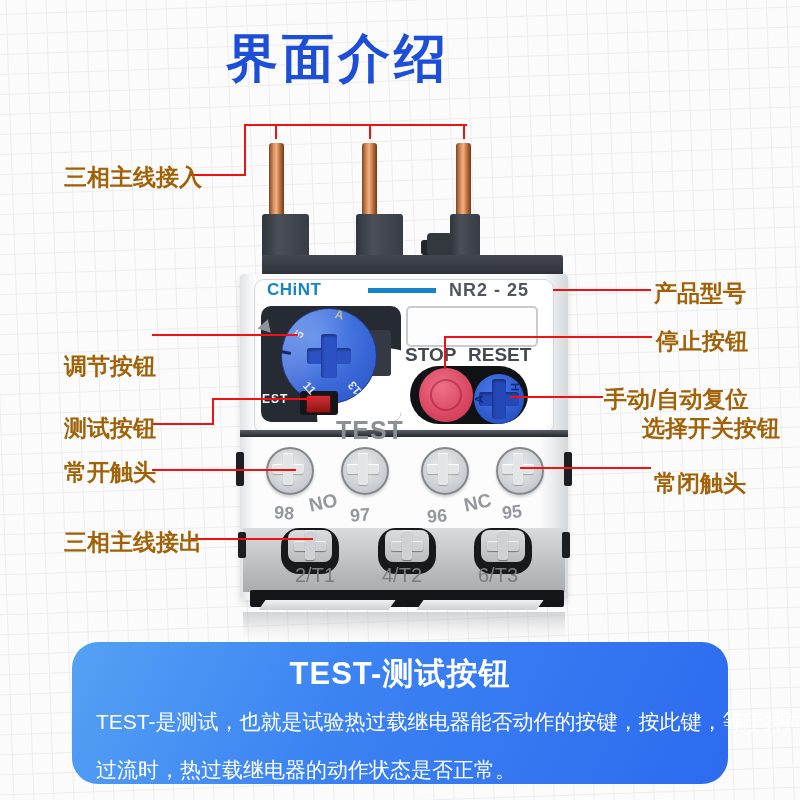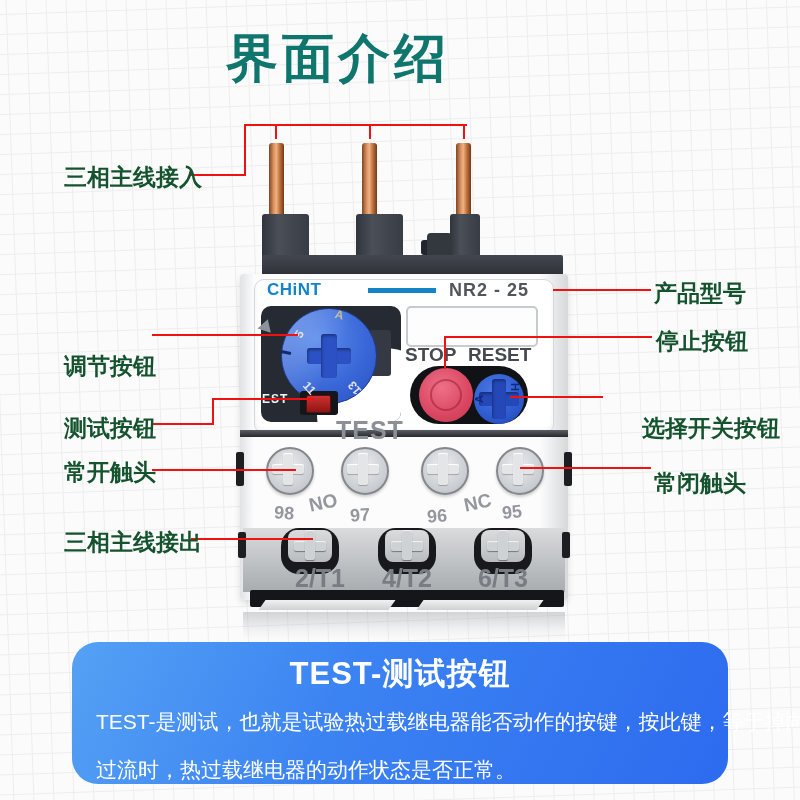--- a/index.html
+++ b/index.html
@@ -6,42 +6,42 @@
   .stage{position:relative;width:800px;height:800px;margin:0 auto;overflow:hidden;
          font-family:"Liberation Sans","DejaVu Sans",sans-serif;background:#fbfbfc;}
   .abs{position:absolute;}
   
   .grid-layer{position:absolute;left:-80px;top:-80px;width:980px;height:980px;
     background-color:#fbfbfc;
     background-image:linear-gradient(#ededee 1px,transparent 1px),
                      linear-gradient(90deg,#ededee 1px,transparent 1px);
     background-size:20px 20px;transform:rotate(-2deg);}
   .page-title{left:0;top:24px;width:676px;text-align:center;font-size:52px;font-weight:800;
-    color:#0f766e;letter-spacing:4px;}
+    color:#1d4ed8;letter-spacing:4px;}
   
-  .callout{font-size:23px;font-weight:600;color:#14532d;white-space:nowrap;z-index:40;}
+  .callout{font-size:23px;font-weight:600;color:#a16207;white-space:nowrap;z-index:40;}
   .rline{background:#f01212;z-index:30;}
   
   .pin{width:15px;height:76px;border-radius:3px 3px 0 0;
     background:linear-gradient(90deg,#7e4526,#d98f5c 30%,#f0b288 48%,#c4763f 70%,#6e3a1e);}
   .blockDark{background:linear-gradient(90deg,#30343b,#4a4f58 35%,#383c44);border-radius:3px 3px 0 0;}
   .screw{width:44px;height:44px;border-radius:50%;
     background:radial-gradient(circle at 45% 38%,#eceef0,#c9ccd0 68%,#aeb2b6);
     border:2px solid #84888d;box-shadow:0 2px 3px rgba(0,0,0,.18);}
   .plusH,.plusV{position:absolute;background:#e3e5e7;border-radius:2px;
     box-shadow:inset 0 1px 1px #fff,0 1px 1px rgba(0,0,0,.25);}
   .plusH{width:32px;height:10px;left:4px;top:15px;}
   .plusV{width:10px;height:32px;left:15px;top:4px;}
   .mainScrewBody{width:58px;height:46px;border-radius:18px;background:#17191d;}
   .mainScrewMetal{position:absolute;left:7px;top:2px;width:44px;height:32px;border-radius:8px;
     background:linear-gradient(180deg,#dadcde,#b9bcbf);}
   .mainPlusH{position:absolute;left:6px;top:11px;width:32px;height:10px;background:#cfd2d4;border-radius:2px;box-shadow:inset 0 1px 1px #f2f3f4,0 1px 1px rgba(0,0,0,.4);}
   .mainPlusV{position:absolute;left:17px;top:0px;width:10px;height:30px;background:#cfd2d4;border-radius:2px;box-shadow:inset 0 1px 1px #f2f3f4,0 1px 1px rgba(0,0,0,.4);}
   .auxlbl{font-size:18px;color:#94979d;font-weight:600;z-index:12;}
-  .mainlbl{font-size:25px;color:#787d83;font-weight:700;z-index:12;}
+  .mainlbl{font-size:20px;color:#787d83;font-weight:400;z-index:12;}
   .sideTab{background:#1c1e22;border-radius:2px;z-index:11;}
   .kmark{color:#dfe3ea;font-size:12px;font-weight:700;z-index:14;}
   .info-panel{left:72px;top:642px;width:656px;height:142px;border-radius:26px;
     background:linear-gradient(115deg,#54a1f4 0%,#3b82f2 42%,#2d6bef 100%);z-index:50;}
   .info-title{position:absolute;left:0;top:11px;width:100%;text-align:center;
     color:#fff;font-size:31px;font-weight:800;letter-spacing:1px;}
   .info-line{position:absolute;left:24px;width:612px;color:#fff;font-size:21px;font-weight:500;white-space:nowrap;}
 </style>
 </head>
 <body>
@@ -207,20 +207,21 @@
 
   <div class="abs rline" style="left:520px;top:467px;width:131px;height:2px;"></div>
 
   <div class="abs callout" style="left:64px;top:162px;">三相主线接入</div>
   <div class="abs callout" style="left:64px;top:351px;">调节按钮</div>
   <div class="abs callout" style="left:64px;top:413px;">测试按钮</div>
   <div class="abs callout" style="left:64px;top:457px;">常开触头</div>
   <div class="abs callout" style="left:64px;top:527px;">三相主线接出</div>
   <div class="abs callout" style="left:654px;top:278px;">产品型号</div>
   <div class="abs callout" style="left:656px;top:326px;">停止按钮</div>
+  <div class="abs callout" style="left:604px;top:384px;">手动/自动复位</div>
   <div class="abs callout" style="left:614px;top:413px;margin-left:28px;">选择开关按钮</div>
   <div class="abs callout" style="left:654px;top:468px;">常闭触头</div>
 
   <div class="abs info-panel">
     <div class="info-title">TEST-测试按钮</div>
     <div class="info-line" style="top:66px;">TEST-是测试，也就是试验热过载继电器能否动作的按键，按此键，等于掉向或者</div>
     <div class="info-line" style="top:90px;margin-top:24px;">过流时，热过载继电器的动作状态是否正常。</div>
   </div>
 </div>
 

